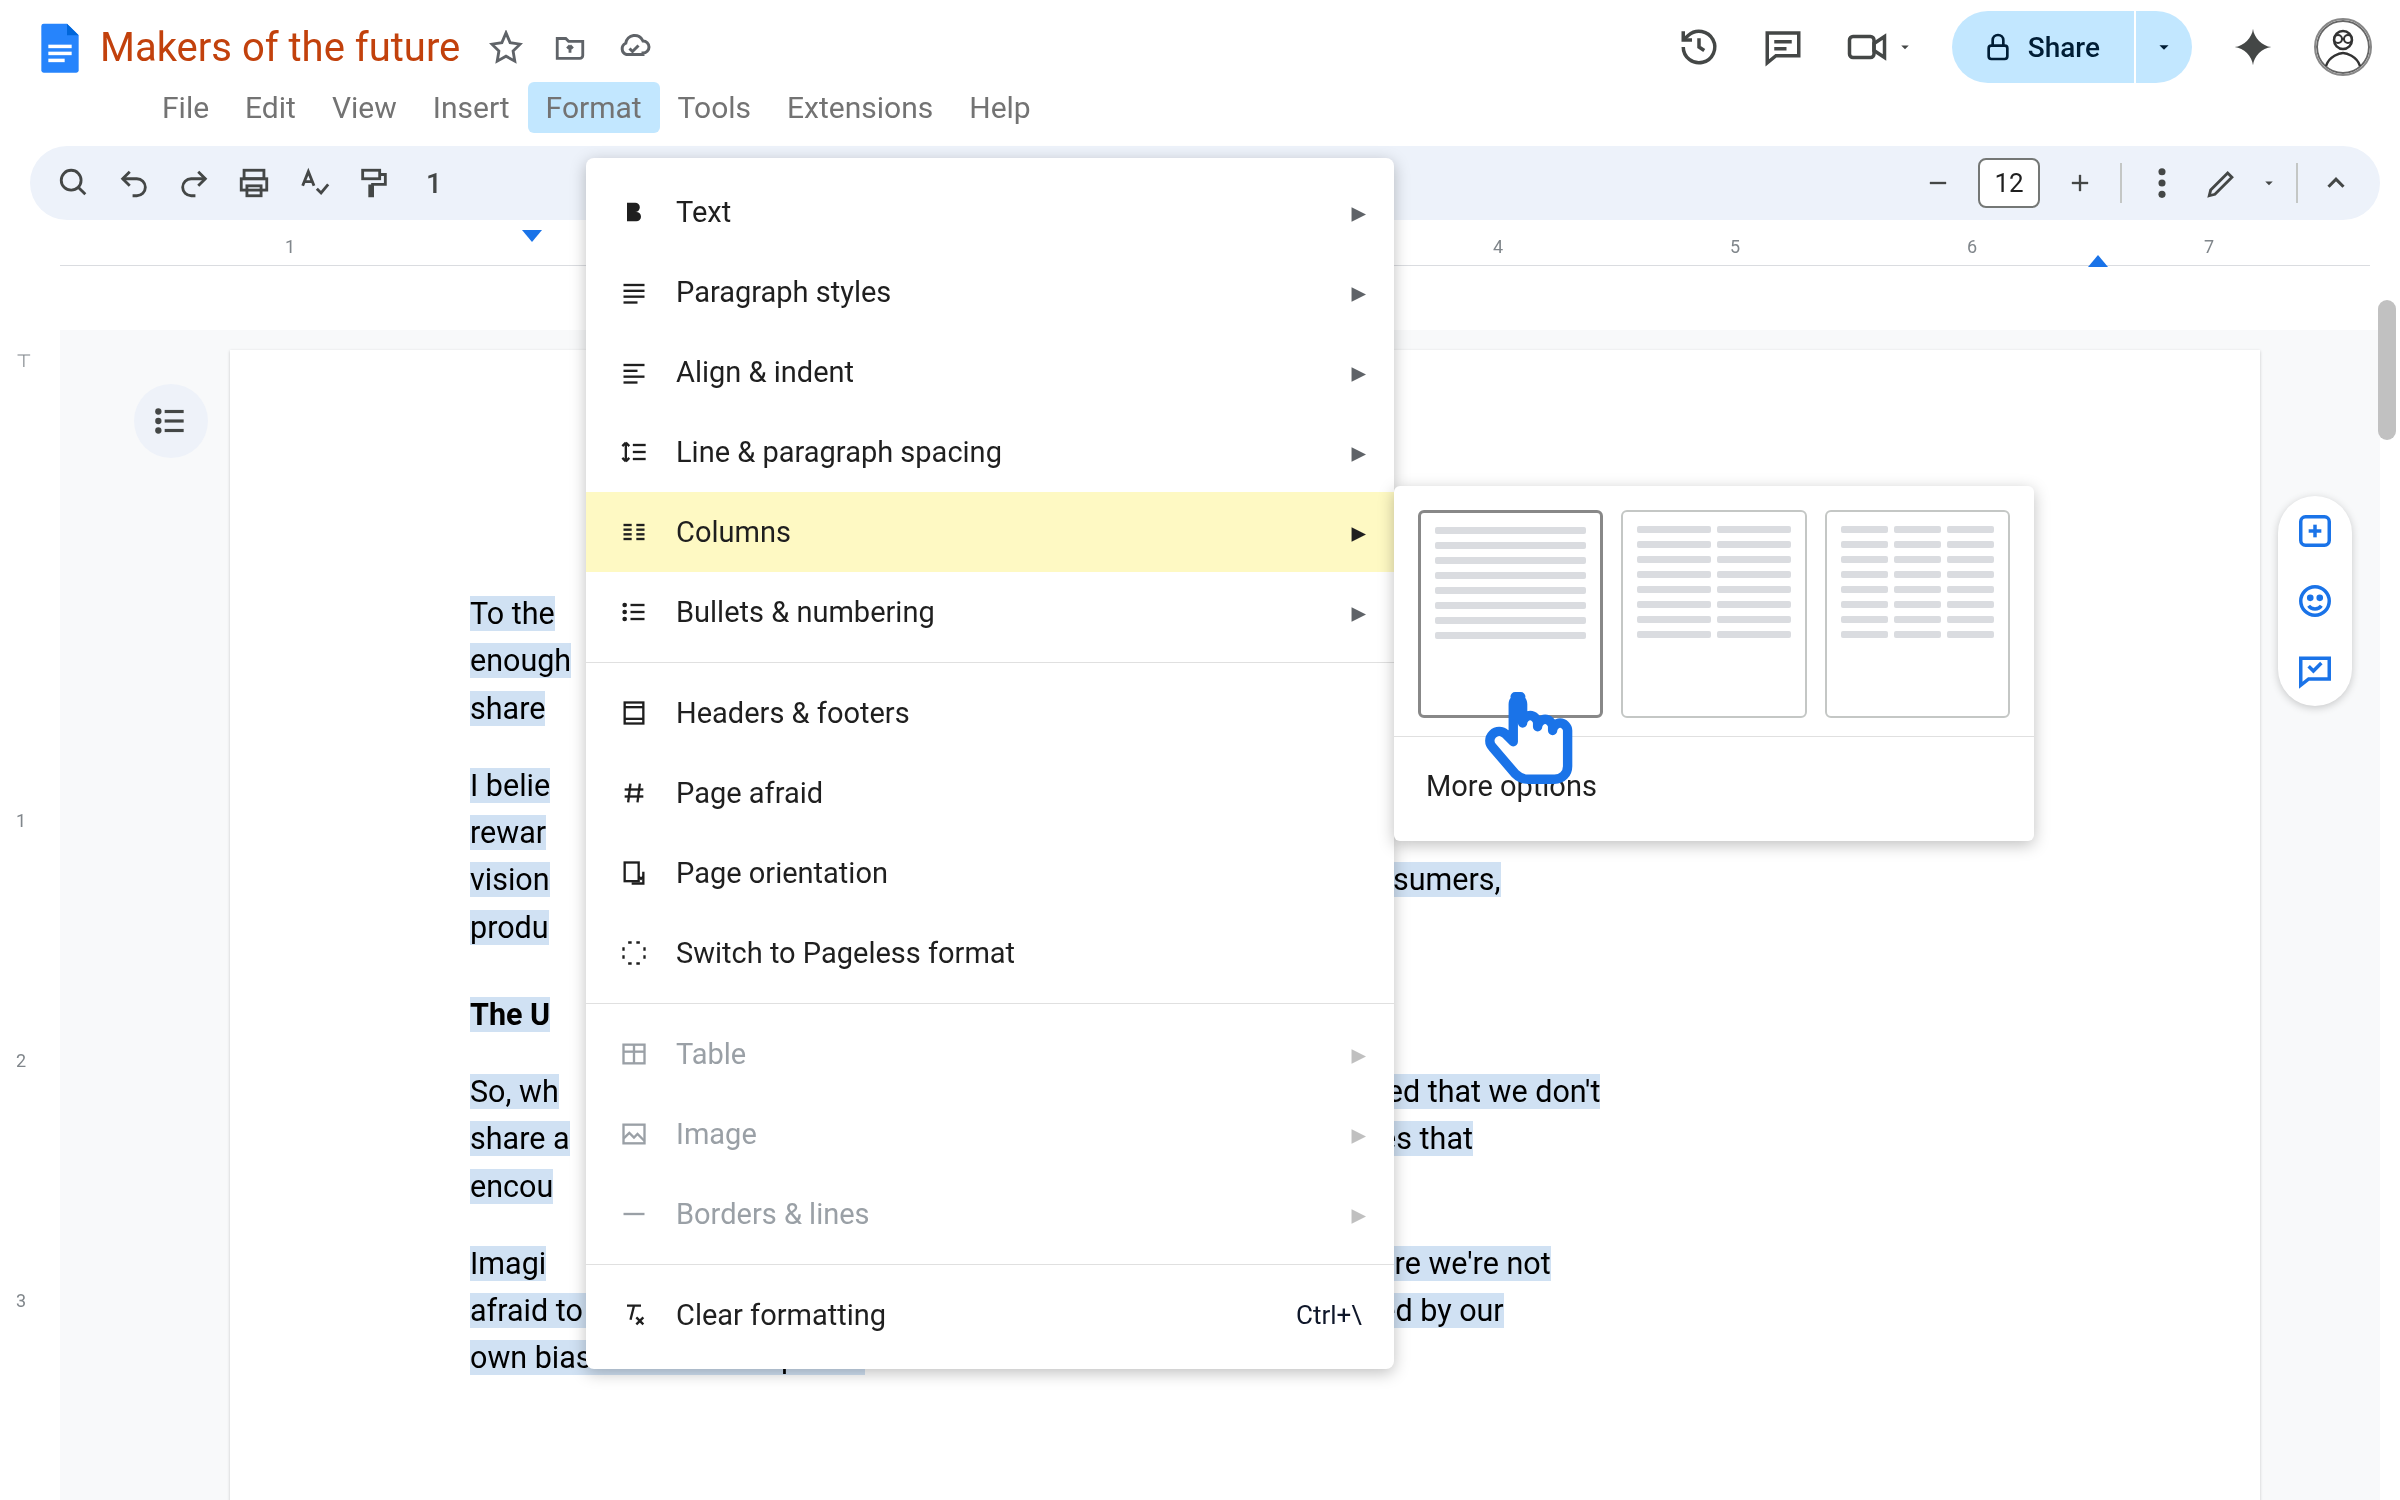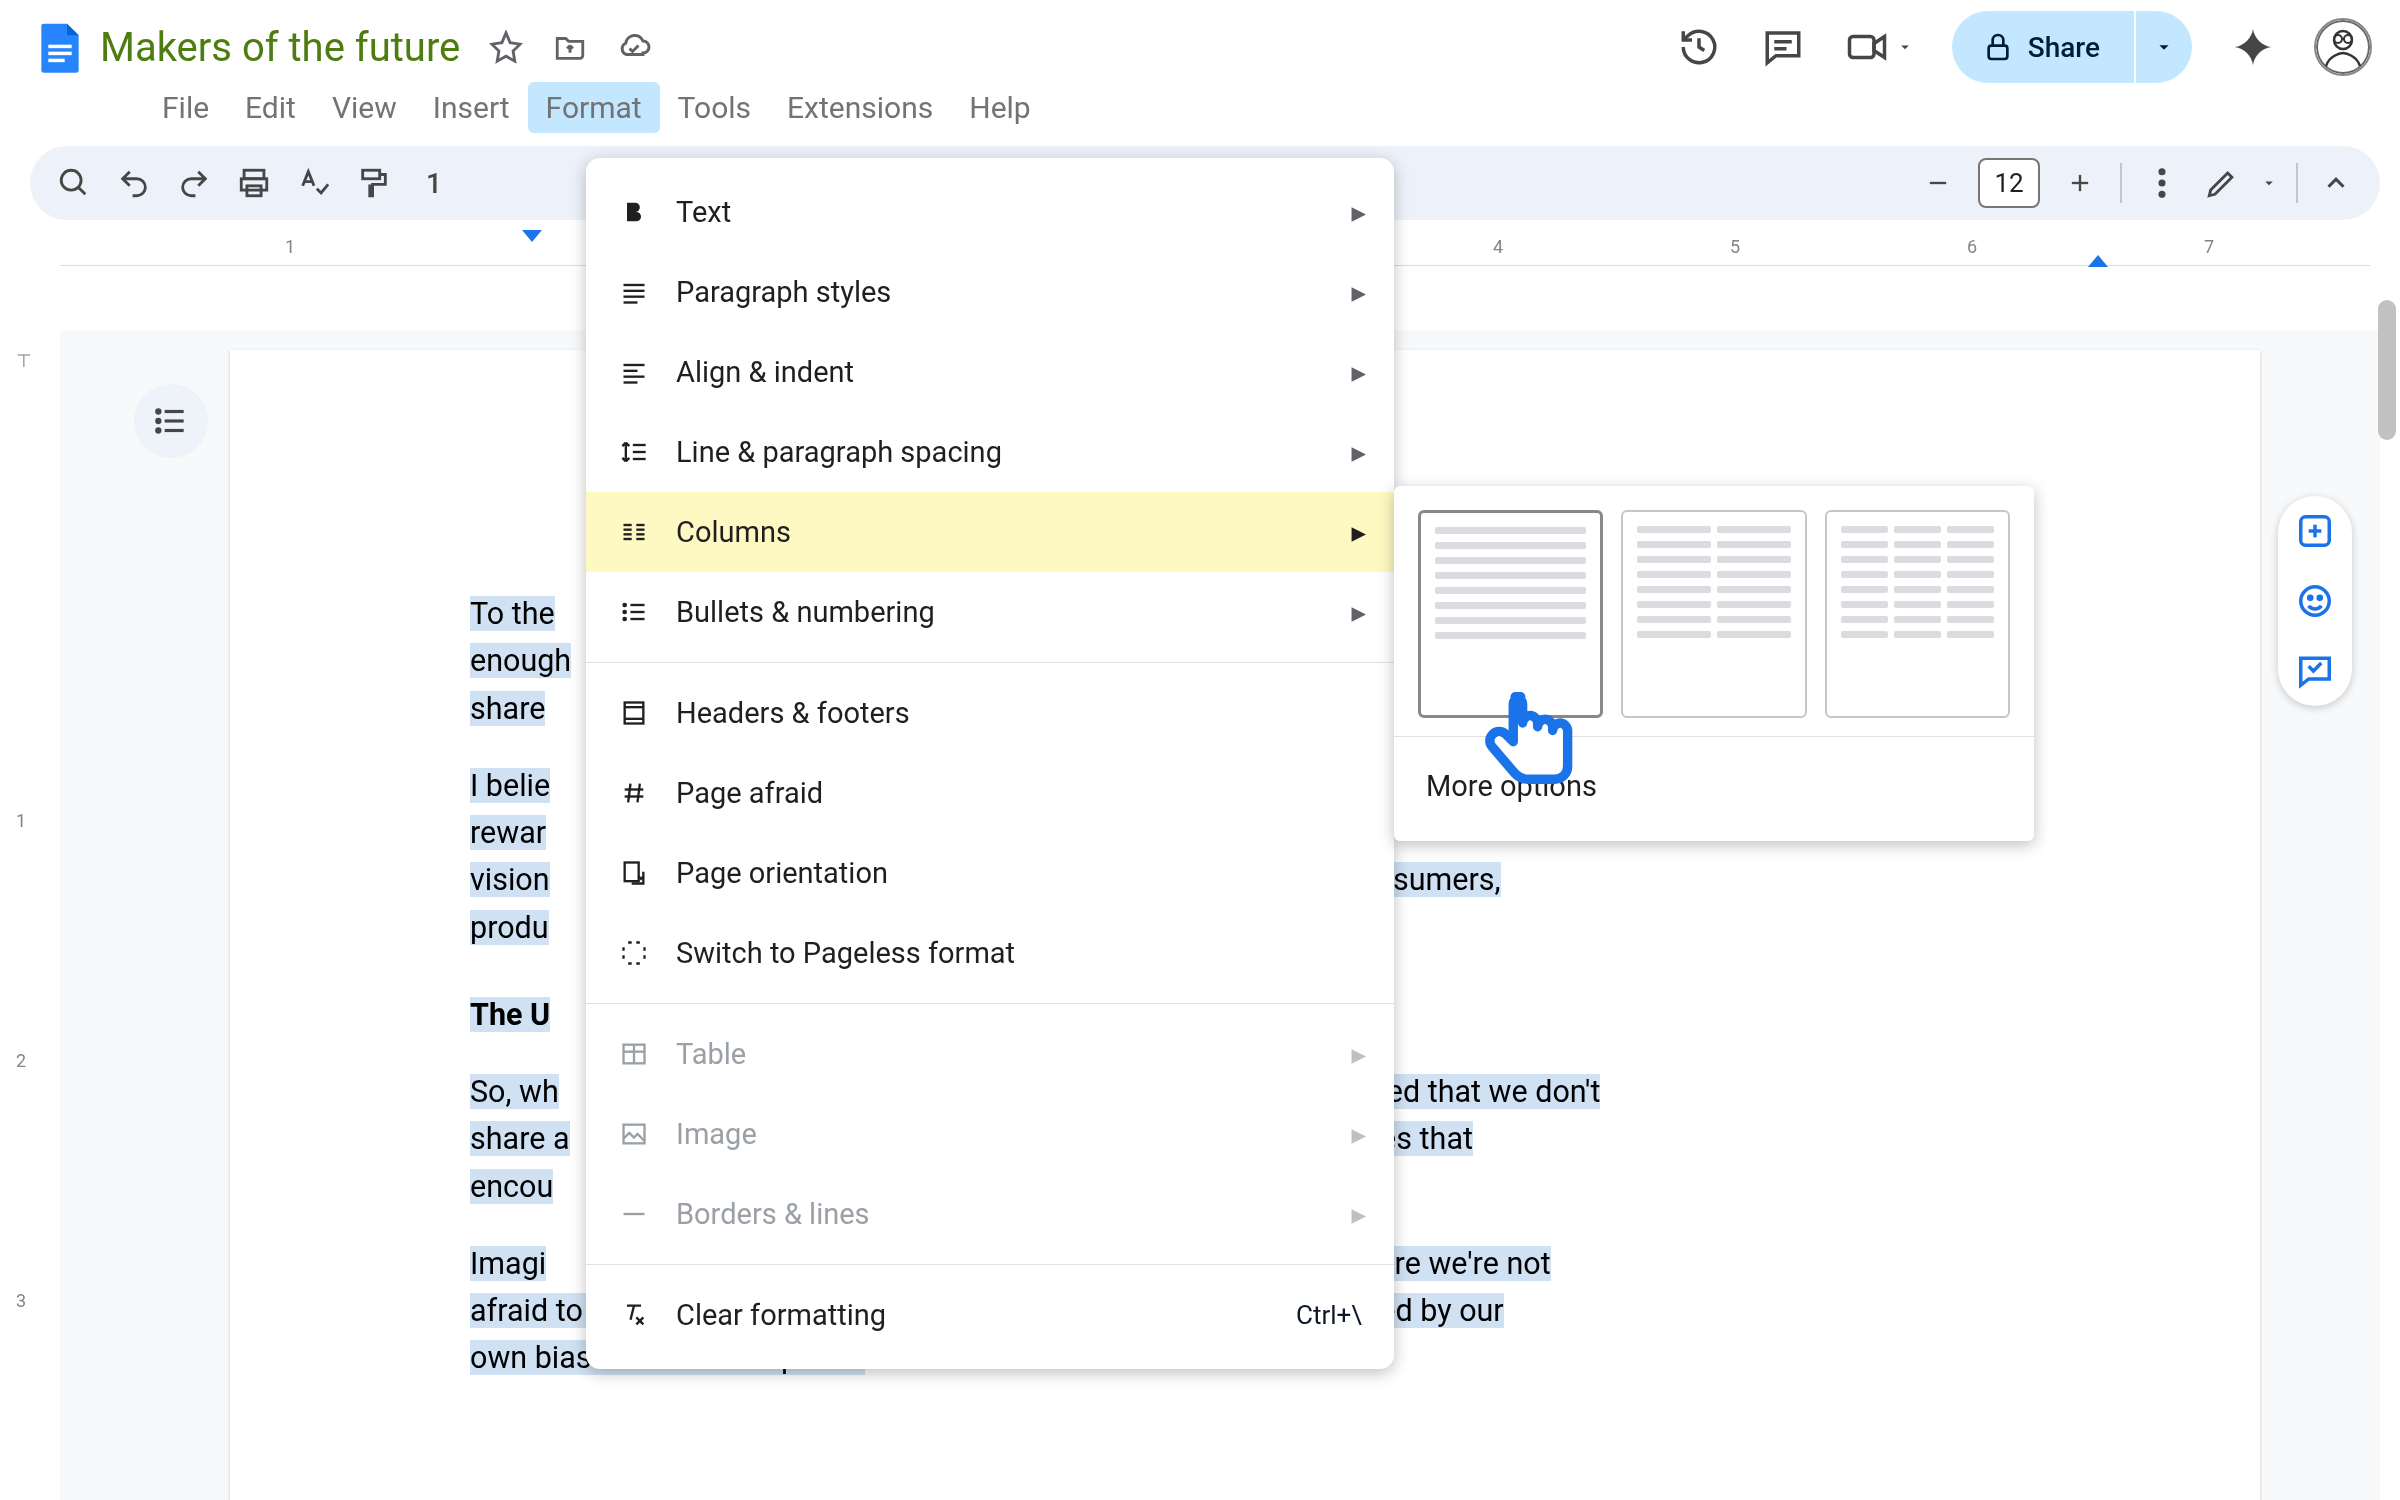--- a/index.html
+++ b/index.html
@@ -4,21 +4,21 @@
 <style>
 * { margin: 0; padding: 0; box-sizing: border-box; font-family: "Google Sans", Roboto, Arial, sans-serif; }
 body { background: #fff; width: 2400px; height: 1500px; overflow: hidden; position: relative; }
 
 
 .header { display: flex; align-items: center; padding: 14px 28px 0 28px; height: 80px; }
 .logo { width: 64px; height: 64px; display: flex; align-items: center; justify-content: center; }
 .logo svg { width: 56px; height: 56px; }
 .title-block { margin-left: 8px; display: flex; flex-direction: column; }
 .title-row { display: flex; align-items: center; gap: 28px; }
-.doc-title { font-size: 40px; color: #4d7c0f; font-weight: 400; }
+.doc-title { font-size: 40px; color: #c2410c; font-weight: 400; }
 .title-icon { width: 36px; height: 36px; color: #5f6368; display: flex; align-items: center; justify-content: center; }
 
 .header-right { margin-left: auto; display: flex; align-items: center; gap: 38px; }
 .hicon { width: 46px; height: 46px; color: #444746; display: flex; align-items: center; justify-content: center; }
 .meet-btn { display: flex; align-items: center; gap: 6px; }
 .share-wrap { display: flex; align-items: center; }
 .share-btn { background: #c2e7ff; border-radius: 60px 0 0 60px; height: 72px; padding: 0 34px 0 30px; display: flex; align-items: center; gap: 14px; font-size: 28px; font-weight: 500; color: #001d35; }
 .share-drop { background: #c2e7ff; border-radius: 0 60px 60px 0; height: 72px; width: 56px; display: flex; align-items: center; justify-content: center; margin-left: 2px; color: #001d35; }
 .avatar { width: 58px; height: 58px; border-radius: 50%; background: #fff; border: 2px solid #888; display: flex; align-items: center; justify-content: center; overflow: hidden; }
 
@@ -49,21 +49,21 @@
 .doc-area { position: absolute; left: 60px; right: 20px; top: 330px; bottom: 0; background: #f8f9fa; overflow: hidden; }
 .page { position: absolute; left: 170px; top: 20px; width: 2030px; background: #fff; box-shadow: 0 1px 3px rgba(0,0,0,0.2); padding: 240px 240px 40px 240px; min-height: 1600px; }
 .doc-content { font-family: Arial, sans-serif; font-size: 30.5px; line-height: 1.55; color: #000; }
 .doc-content p { margin-bottom: 30px; }
 .sel { background: #d0e1f3; }
 .heading { font-weight: 700; }
 
 .outline-btn { position: absolute; left: 74px; top: 54px; width: 74px; height: 74px; border-radius: 50%; background: #eef2f9; display: flex; align-items: center; justify-content: center; color: #444746; }
 
 
-.dropdown { position: absolute; left: 586px; top: 158px; width: 808px; background: #fff; box-shadow: 0 4px 16px rgba(0,0,0,0.25); border-radius: 14px; padding: 14px 0; z-index: 100; }
+.dropdown { position: absolute; left: 586px; top: 158px; width: 808px; background: #fff; box-shadow: 0 4px 16px rgba(0,0,0,0.25); border-radius: 8px; padding: 14px 0; z-index: 100; }
 .dd-item { display: flex; align-items: center; height: 80px; padding: 0 28px; font-size: 29px; color: #1f1f1f; position: relative; }
 .dd-item.highlighted { background: #fef9c3; }
 .dd-item.disabled { color: #9aa0a6; }
 .dd-icon { width: 40px; margin-right: 22px; display: flex; align-items: center; justify-content: center; }
 .dd-arrow { position: absolute; right: 28px; color: #5f6368; }
 .dd-item.disabled .dd-arrow { color: #c0c0c0; }
 .dd-sep { height: 1px; background: #e0e0e0; margin: 10px 0; }
 .dd-short { font-size: 26px; color: #0f172a; position: absolute; right: 32px; }
 
 

